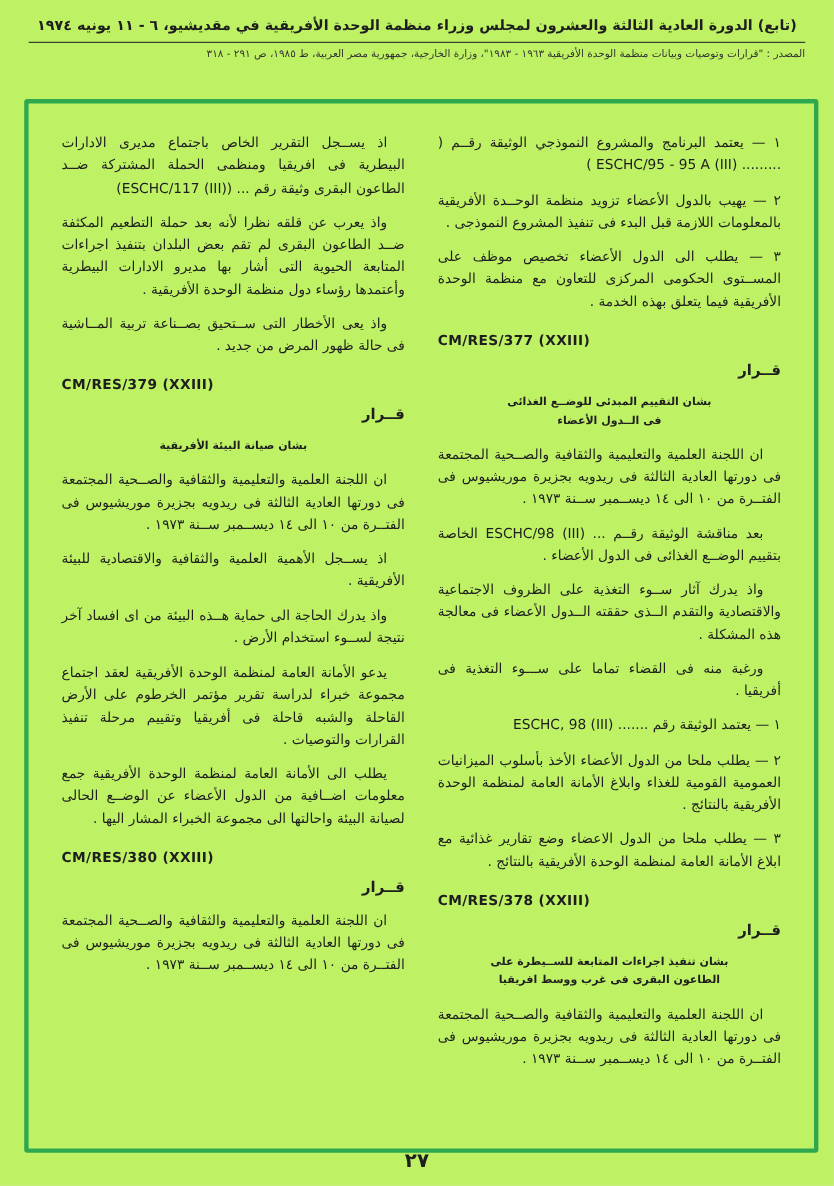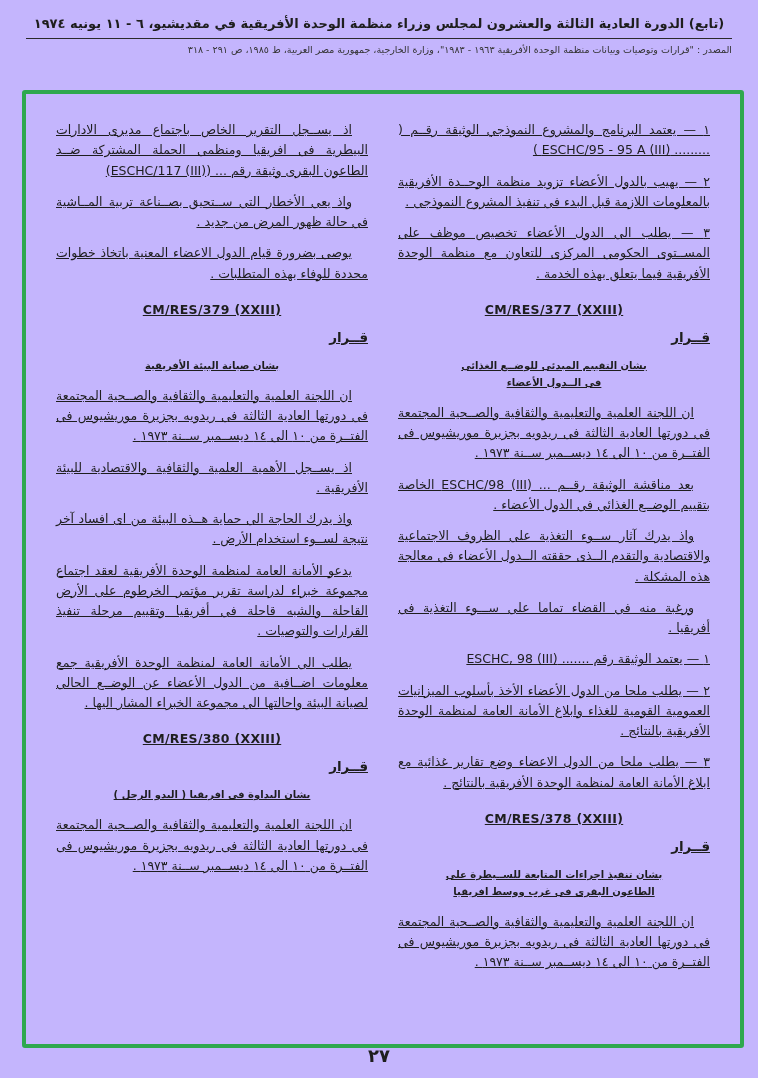--- a/index.html
+++ b/index.html
@@ -47,31 +47,31 @@
   .columns {
     direction: rtl;
     display: flex;
     gap: 30px;
     padding: 26px 30px 18px;
     height: 100%;
     box-sizing: border-box;
     overflow: hidden;
   }
   .column { flex: 1; min-width: 0; }
-  .block { margin: 0 0 11px; text-decoration: underline; }
+  .block { margin: 0 0 11px; }
   .paragraph {
     font-size: 12.5px;
     line-height: 1.62;
     text-align: justify;
     text-indent: 16px;
   }
   .numbered { text-indent: 0; }
   .ref {
     direction: ltr;
-    text-align: center;
+    text-align: left;
     font-size: 12.5px;
     font-weight: 600;
     letter-spacing: 0.3px;
     margin: 18px 0 12px;
   }
   .heading {
     text-align: right;
     font-weight: bold;
     font-size: 13.5px;
     margin: 6px 0 12px;
@@ -87,21 +87,21 @@
     position: absolute;
     bottom: 12px; left: 0; right: 0;
     text-align: center;
     font-size: 18px;
     font-weight: bold;
   }
 </style>
 </head>
 <body>
 
-<div class="page" style="background: #c4b5fd; color: rgb(30, 30, 30);">
+<div class="page" style="background: #bef264; color: rgb(30, 30, 30);">
 
   <header class="page-header">
     <div class="header-title">(تابع) الدورة العادية الثالثة والعشرون لمجلس وزراء منظمة الوحدة الأفريقية في مقديشيو، ٦ - ١١ يونيه ١٩٧٤</div>
     <hr class="header-rule">
     <div class="header-source">المصدر : "قرارات وتوصيات وبيانات منظمة الوحدة الأفريقية ١٩٦٣ - ١٩٨٣"، وزارة الخارجية، جمهورية مصر العربية، ط ١٩٨٥، ص ٢٩١ - ٣١٨</div>
   </header>
 
   <main class="content-frame" style="border-color: rgb(46, 168, 78);">
     <div class="columns">
       <section class="column">
@@ -124,37 +124,34 @@
           <div class="block ref">CM/RES/378 (XXIII)</div>
           <div class="block heading">قــرار</div>
           <div class="block subheading">
             <div>بشان تنفيذ اجراءات المتابعة للســيطرة على</div>
             <div>الطاعون البقرى فى غرب ووسط افريقيا</div>
           </div>
           <div class="block paragraph">ان اللجنة العلمية والتعليمية والثقافية والصــحية المجتمعة فى دورتها العادية الثالثة فى ريدويه بجزيرة موريشيوس فى الفتــرة من ١٠ الى ١٤ ديســمبر ســنة ١٩٧٣ .</div>
         </section>
       <section class="column">
           <div class="block paragraph">اذ يســجل التقرير الخاص باجتماع مديرى الادارات البيطرية فى افريقيا ومنظمى الحملة المشتركة ضــد الطاعون البقرى وثيقة رقم ... (ESCHC/117 (III))</div>
+          <div class="block paragraph">واذ يعرب عن قلقه نظرا لأنه بعد حملة التطعيم المكثفة ضــد الطاعون البقرى لم تقم بعض البلدان بتنفيذ اجراءات المتابعة الحيوية التى أشار بها مديرو الادارات البيطرية وأعتمدها رؤساء دول منظمة الوحدة الأفريقية .</div>
           <div class="block paragraph">واذ يعى الأخطار التى ســتحيق بصــناعة تربية المــاشية فى حالة ظهور المرض من جديد .</div>
-          <div class="block paragraph">يوصى بضرورة قيام الدول الاعضاء المعنية باتخاذ خطوات محددة للوفاء بهذه المتطلبات .</div>
           <div class="block ref">CM/RES/379 (XXIII)</div>
           <div class="block heading">قــرار</div>
           <div class="block subheading">
             <div>بشان صيانة البيئة الأفريقية</div>
           </div>
           <div class="block paragraph">ان اللجنة العلمية والتعليمية والثقافية والصــحية المجتمعة فى دورتها العادية الثالثة فى ريدويه بجزيرة موريشيوس فى الفتــرة من ١٠ الى ١٤ ديســمبر ســنة ١٩٧٣ .</div>
           <div class="block paragraph">اذ يســجل الأهمية العلمية والثقافية والاقتصادية للبيئة الأفريقية .</div>
           <div class="block paragraph">واذ يدرك الحاجة الى حماية هــذه البيئة من اى افساد آخر نتيجة لســوء استخدام الأرض .</div>
           <div class="block paragraph">يدعو الأمانة العامة لمنظمة الوحدة الأفريقية لعقد اجتماع مجموعة خبراء لدراسة تقرير مؤتمر الخرطوم على الأرض القاحلة والشبه قاحلة فى أفريقيا وتقييم مرحلة تنفيذ القرارات والتوصيات .</div>
           <div class="block paragraph">يطلب الى الأمانة العامة لمنظمة الوحدة الأفريقية جمع معلومات اضــافية من الدول الأعضاء عن الوضــع الحالى لصيانة البيئة واحالتها الى مجموعة الخبراء المشار اليها .</div>
           <div class="block ref">CM/RES/380 (XXIII)</div>
           <div class="block heading">قــرار</div>
-          <div class="block subheading">
-            <div>بشان البداوة فى افريقيا ( البدو الرحل )</div>
-          </div>
           <div class="block paragraph">ان اللجنة العلمية والتعليمية والثقافية والصــحية المجتمعة فى دورتها العادية الثالثة فى ريدويه بجزيرة موريشيوس فى الفتــرة من ١٠ الى ١٤ ديســمبر ســنة ١٩٧٣ .</div>
         </section>
     </div>
   </main>
 
   <div class="footer-number">٢٧</div>
 
 </div>
 
 </body></html>

